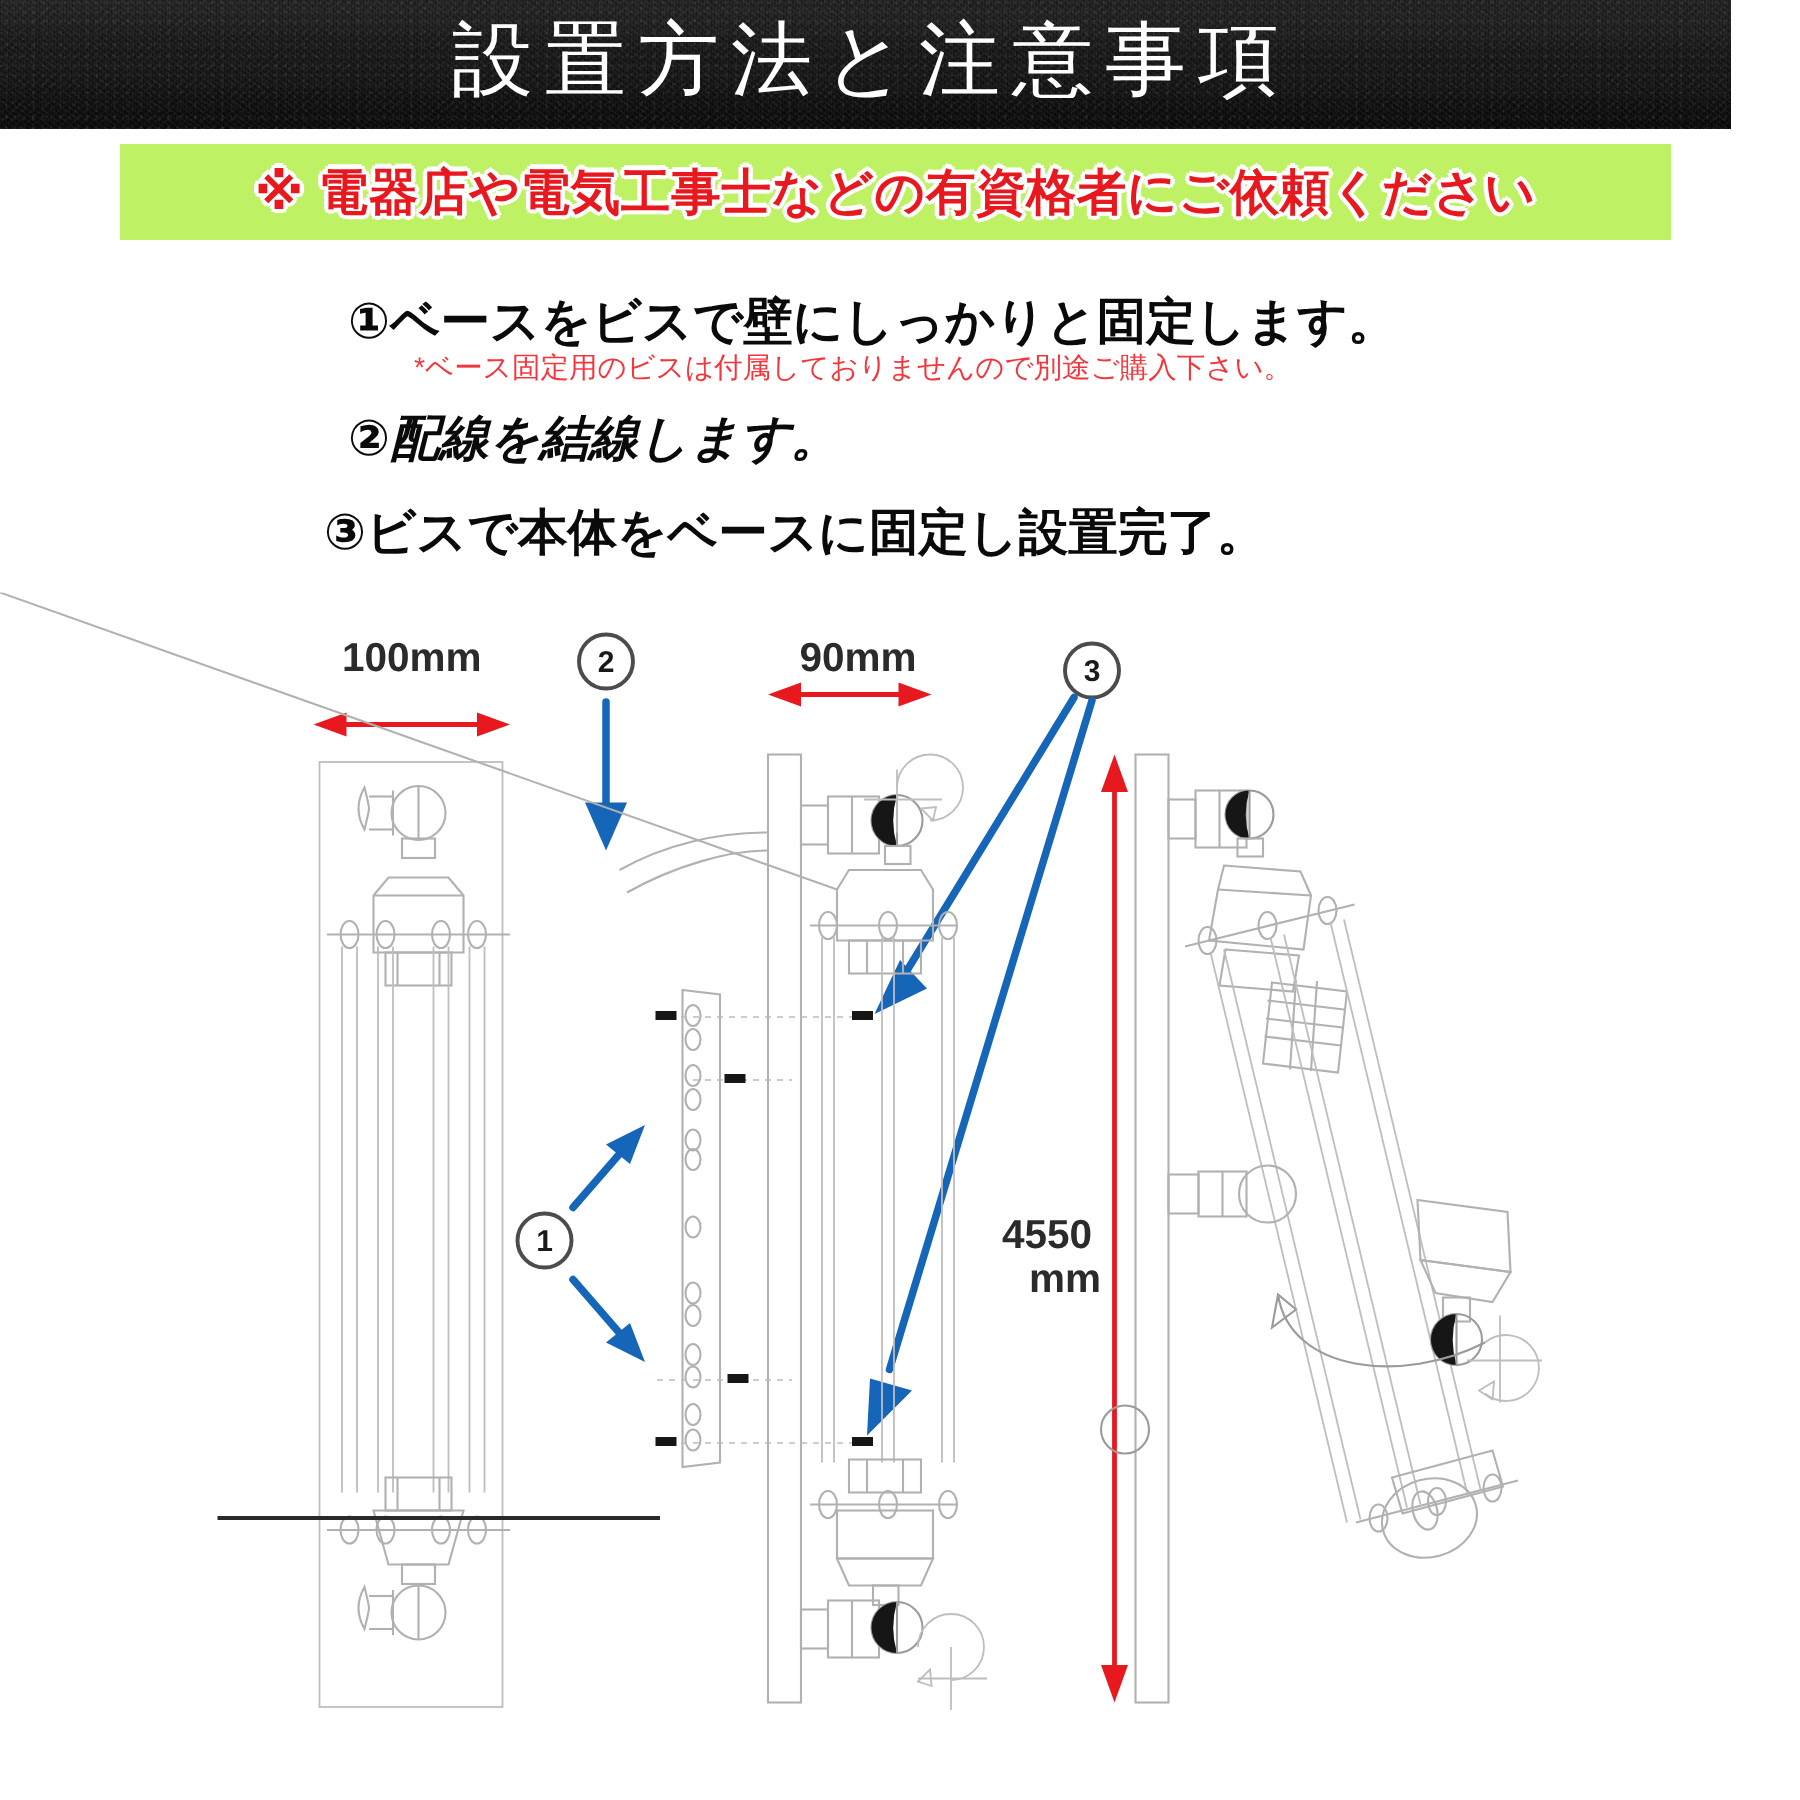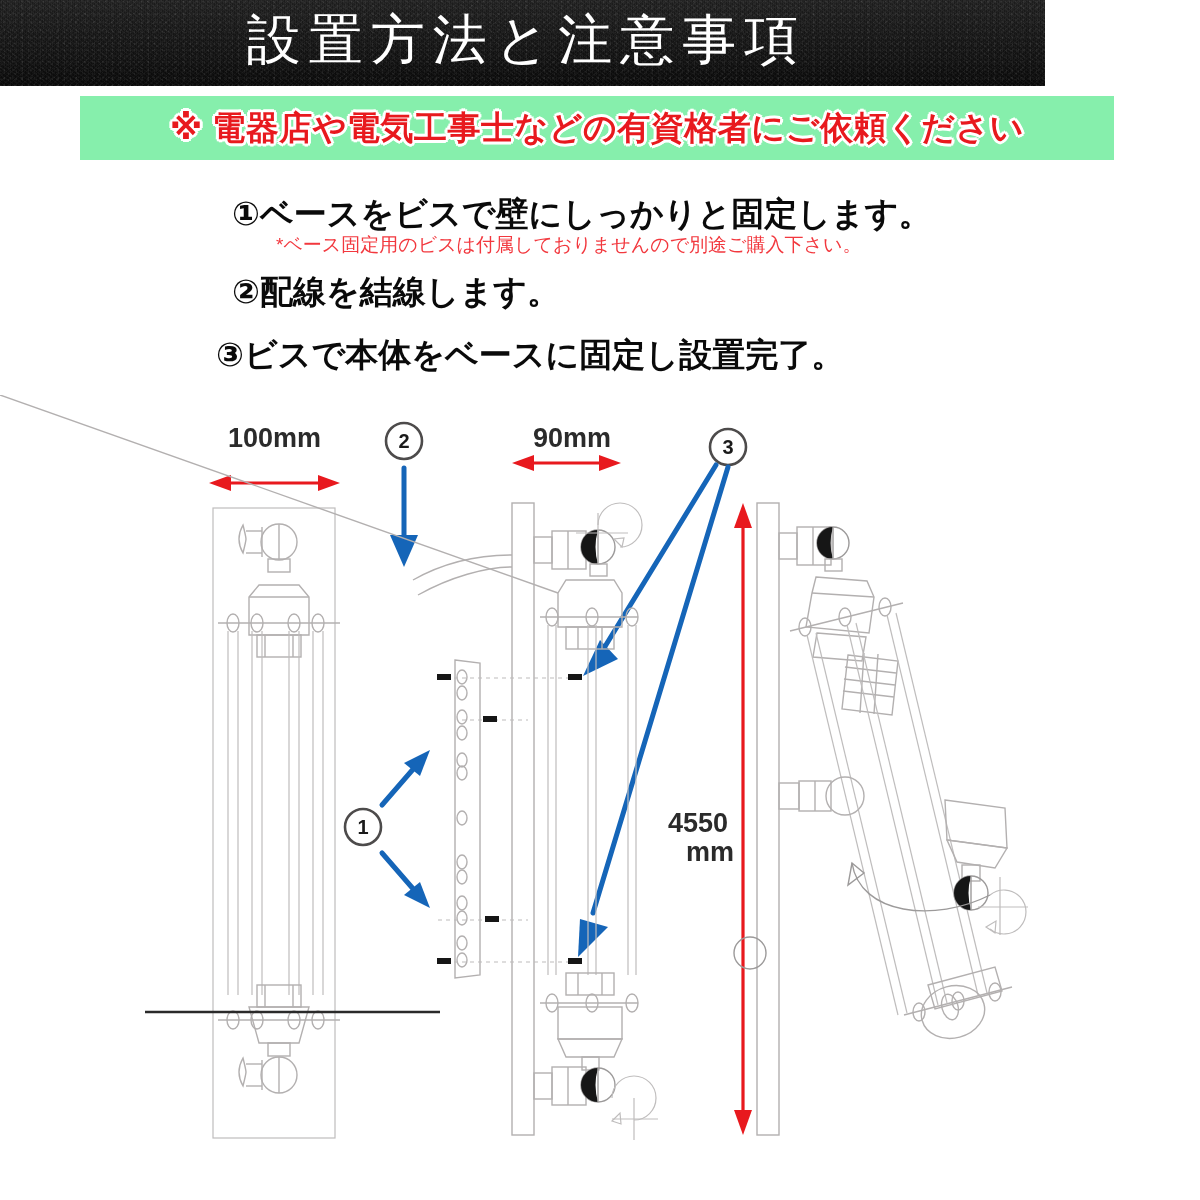--- a/index.html
+++ b/index.html
@@ -12,21 +12,21 @@
     height: 1200px;
     position: relative;
     overflow: hidden;
     font-family: "Liberation Sans", "DejaVu Sans", sans-serif;
   }
 
   
   #header-band {
     position: absolute;
     left: 0; top: 0;
-    width: 1045px; height: 86px;
+    width: 1154px; height: 86px;
     background:
       radial-gradient(ellipse at 18% 30%, rgba(255,255,255,0.055) 0 1px, transparent 1px),
       radial-gradient(ellipse at 47% 72%, rgba(255,255,255,0.05) 0 1px, transparent 1px),
       radial-gradient(ellipse at 73% 20%, rgba(255,255,255,0.045) 0 1px, transparent 1px),
       radial-gradient(ellipse at 88% 60%, rgba(255,255,255,0.05) 0 1px, transparent 1px),
       linear-gradient(180deg, #242424 0%, #1a1a1a 42%, #141414 70%, #0b0b0b 100%);
     background-size: 7px 6px, 9px 8px, 6px 7px, 11px 9px, 100% 100%;
     overflow: hidden;
   }
   #header-noise {
@@ -48,21 +48,21 @@
     letter-spacing: 8px;
     text-indent: 8px;
     white-space: nowrap;
   }
 
   
   #notice-banner {
     position: absolute;
     left: 80px; top: 96px;
     width: 1034px; height: 64px;
-    background: #86efac;
+    background: #bef264;
     display: flex;
     align-items: center;
     justify-content: center;
   }
   #notice-text {
     font-size: 33px;
     font-weight: 700;
     color: #e8191e;
     letter-spacing: .5px;
     white-space: nowrap;
@@ -77,21 +77,21 @@
   
   .step-line {
     position: absolute;
     color: #0a0a0a;
     font-weight: 700;
     font-size: 33px;
     white-space: nowrap;
     letter-spacing: 0px;
   }
   #step-1 { left: 232px; top: 192px; }
-  #step-2 { left: 232px; top: 270px; }
+  #step-2 { left: 232px; top: 270px; font-style: italic; }
   #step-3 { left: 216px; top: 333px; }
   #step-1-note {
     position: absolute;
     left: 276px; top: 232px;
     color: #f2383e;
     font-size: 19px;
     font-weight: 400;
     white-space: nowrap;
   }
 

